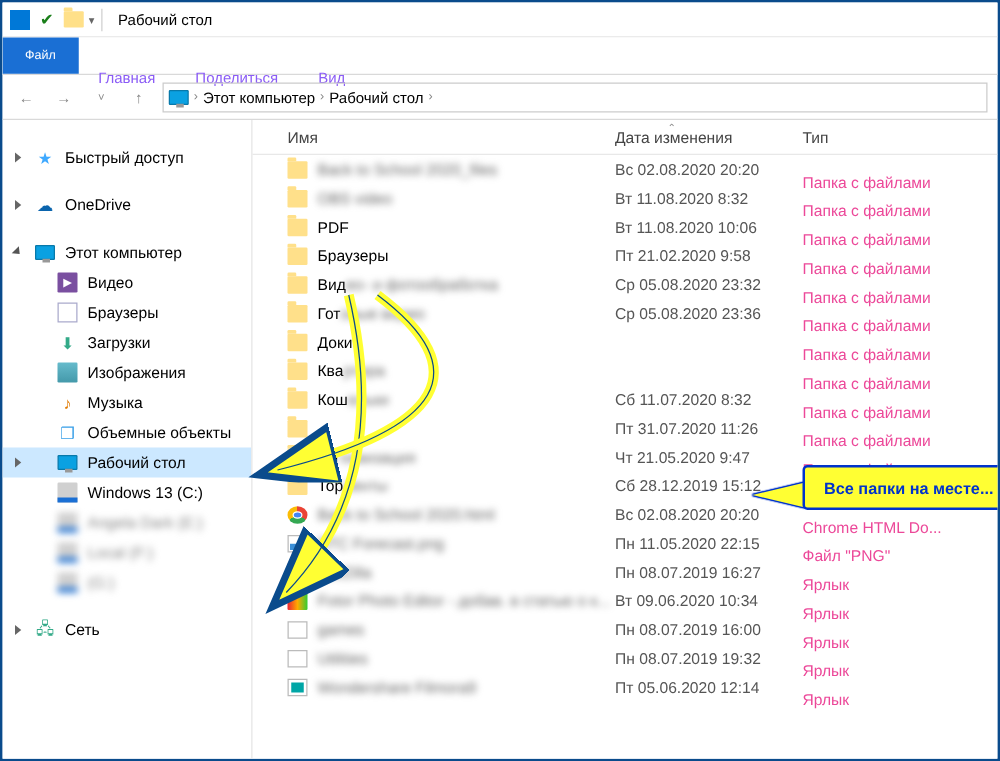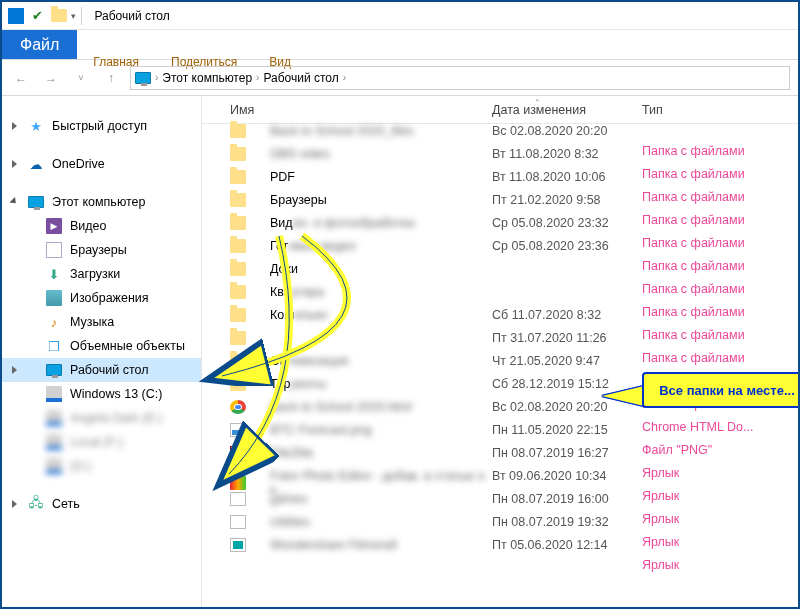--- a/index.html
+++ b/index.html
@@ -9,22 +9,22 @@
   .titlebar { height: 28px; display: flex; align-items: center; padding: 0 6px; background: #fff; border-bottom: 1px solid #e5e5e5; gap: 4px; }
   .titlebar .winicon { width: 16px; height: 16px; background: #0078d7; }
   .qat { display: flex; align-items: center; gap: 6px; }
   .check { color: #1a7f1a; font-size: 13px; }
   .folder-sm { width: 16px; height: 13px; background: #ffe089; border-radius: 1px; position: relative; }
   .folder-sm::before { content: ""; position: absolute; top: -3px; left: 0; width: 7px; height: 3px; background: #ffe089; border-radius: 1px 1px 0 0; }
   .titlebar .down { font-size: 9px; color: #666; }
   .titlebar .title { font-size: 12px; color: #000; margin-left: 6px; }
   
   .ribbon { height: 30px; display: flex; align-items: stretch; background: #fff; border-bottom: 1px solid #d9d9d9; }
-  .ribbon .file { background: #1a6fd4; color: #fff; padding: 0 18px; display: flex; align-items: center; font-size: 16px; }
-  .ribbon .tab { padding: 0 16px; display: flex; align-items: center; font-size: 12px; color: #a16207; cursor: default; margin-top: 32px; }
+  .ribbon .file { background: #1a6fd4; color: #fff; padding: 0 18px; display: flex; align-items: center; font-size: 10px; }
+  .ribbon .tab { padding: 0 16px; display: flex; align-items: center; font-size: 12px; color: #8b5cf6; cursor: default; margin-top: 32px; }
   
   .addrrow { height: 36px; display: flex; align-items: center; padding: 0 8px; gap: 8px; border-bottom: 1px solid #d9d9d9; }
   .navbtn { width: 22px; height: 22px; display: flex; align-items: center; justify-content: center; color: #888; font-size: 12px; cursor: default; }
   .addr { flex: 1; height: 24px; border: 1px solid #ccc; display: flex; align-items: center; padding: 0 4px; font-size: 12px; gap: 4px; }
   .addr .crumb { display: flex; align-items: center; gap: 4px; }
   .addr .chev { color: #888; font-size: 10px; }
   .monitor { width: 16px; height: 12px; background: #0aa1e2; border: 1px solid #0879aa; position: relative; border-radius: 1px; }
   .monitor::after { content: ""; position: absolute; bottom: -3px; left: 5px; width: 6px; height: 3px; background: #999; }
   
   .main { display: flex; height: calc(609px - 28px - 30px - 36px - 4px); }
@@ -50,22 +50,22 @@
   .ic.disk::after { content: ""; position: absolute; bottom: 0; left: 0; right: 0; height: 4px; background: #1a6fd4; }
   .ic.net { color: #3a8; }
   
   .filelist { flex: 1; font-size: 12.5px; position: relative; }
   .cols { display: flex; height: 28px; border-bottom: 1px solid #e8e8e8; color: #444; align-items: center; }
   .col-name { width: 290px; padding-left: 28px; display: flex; align-items: center; gap: 6px; }
   .sortup { font-size: 8px; color: #888; position: absolute; left: 332px; top: 2px; }
   .col-date { width: 150px; }
   .col-type { flex: 1; }
   .rows { }
-  .row { display: flex; height: 23px; align-items: flex-start; }
-  .row .cname { width: 290px; padding-left: 28px; display: flex; align-items: center; gap: 24px; }
+  .row { display: flex; height: 23px; align-items: center; }
+  .row .cname { width: 290px; padding-left: 28px; display: flex; align-items: center; gap: 8px; }
   .row .cdate { width: 150px; color: #555; }
   .row .ctype { flex: 1; color: #ec4899; margin-top: 20px; }
   .fico { width: 16px; height: 14px; flex-shrink: 0; }
   .fico.folder { background: #ffe08a; border-radius: 1px; position: relative; }
   .fico.folder::before { content: ""; position: absolute; top: -3px; left: 0; width: 7px; height: 3px; background: #ffe08a; border-radius: 1px 1px 0 0; }
   .fico.chrome { border-radius: 50%; background: conic-gradient(#ea4335 0 120deg, #34a853 120deg 240deg, #fbbc05 240deg 360deg); position: relative; }
   .fico.chrome::after { content: ""; position: absolute; inset: 4px; background: #4285f4; border-radius: 50%; border: 1px solid #fff; }
   .fico.png { background: #fff; border: 1px solid #bbb; position: relative; }
   .fico.png::after { content: ""; position: absolute; bottom: 1px; left: 1px; right: 1px; height: 5px; background: #3a8fd8; }
   .fico.fz { background: #fff; border: 1px solid #b00; color: #b00; font-size: 9px; font-weight: bold; text-align: center; line-height: 12px; }

